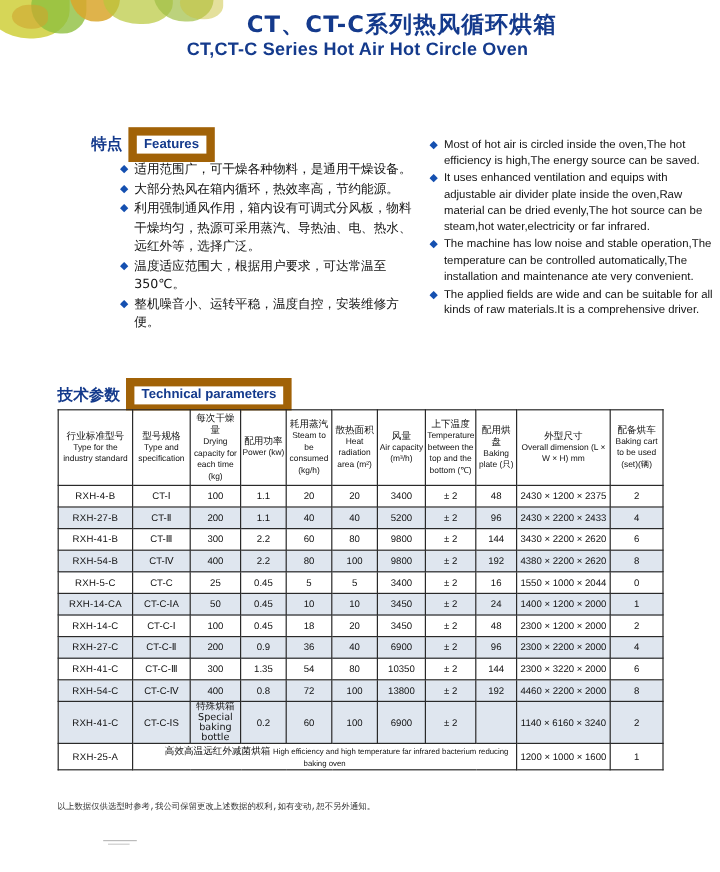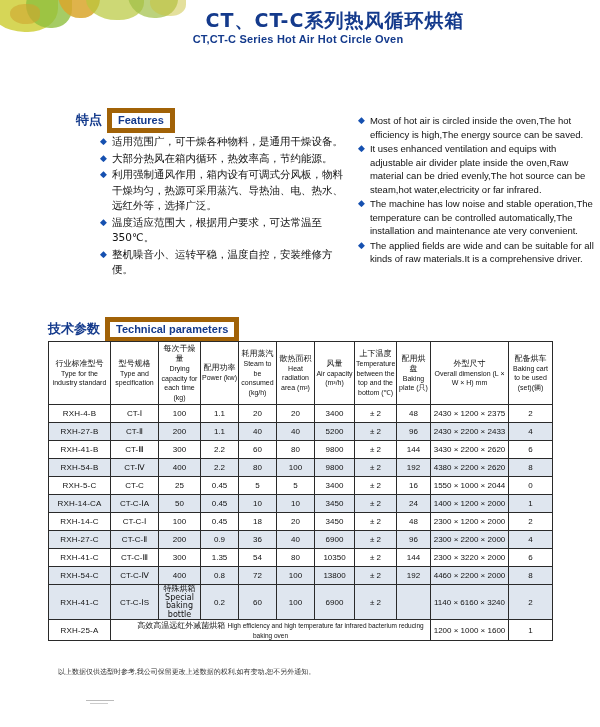--- a/index.html
+++ b/index.html
@@ -48,21 +48,21 @@
     color: #143a8c;
     letter-spacing: 1px;
     padding-left: 35px;
   }
   .title-en {
     position: absolute;
     top: 33px;
     left: 0;
     width: 596px;
     text-align: center;
-    font-size: 11px;
+    font-size: 15px;
     font-weight: bold;
     color: #143a8c;
     letter-spacing: .2px;
   }
 
   
   .sec-head {
     position: absolute;
     display: flex;
     align-items: center;
@@ -73,21 +73,21 @@
     font-size: 13px;
     font-weight: bold;
     color: #143a8c;
     margin-right: 5px;
     white-space: nowrap;
   }
   .sec-head .en {
     font-size: 11px;
     font-weight: bold;
     color: #143a8c;
-    border: 5px solid #a16207;
+    border: 7px solid #a16207;
     padding: 1px 6px 2px 6px;
     line-height: 12px;
     white-space: nowrap;
   }
 
   #features-head { top: 104px; left: 76px; }
   #params-head   { top: 313px; left: 48px; }
 
   
   .feat-list {
@@ -180,23 +180,23 @@
   }
   .specialtxt {
     font-family: "DejaVu Sans", "Liberation Sans", sans-serif;
     font-size: 7px;
     line-height: 8.5px;
   }
 
   .footnote {
     position: absolute;
     top: 667px;
-    left: 58px;
+    left: 48px;
     width: 504px;
-    font-family: Liberation Serif, serif;
+    font-family: Liberation Mono, monospace;
     font-size: 7px;
     color: #333;
   }
   .pagemark {
     position: absolute;
     top: 700px;
     left: 86px;
     width: 40px;
     height: 6px;
   }

